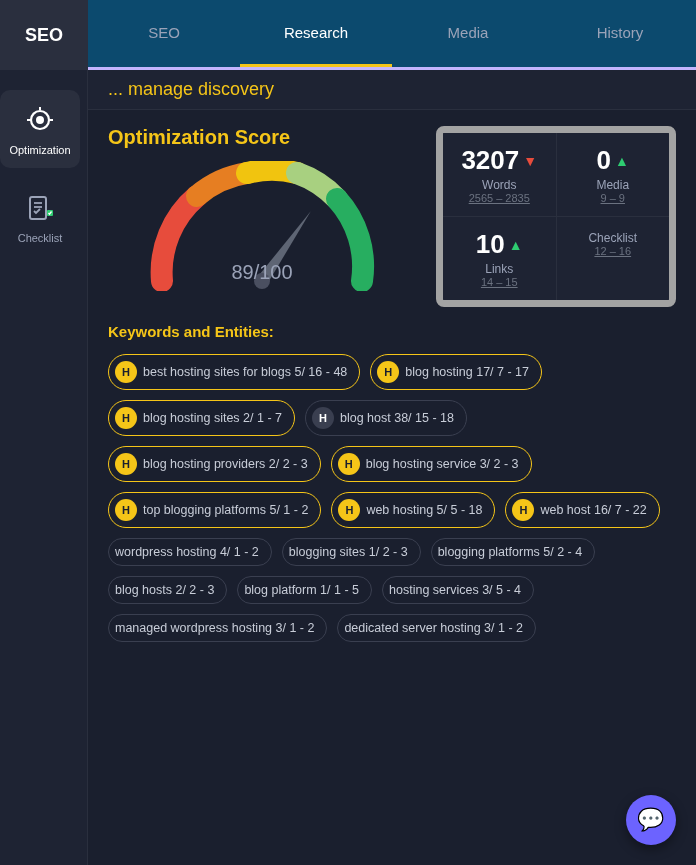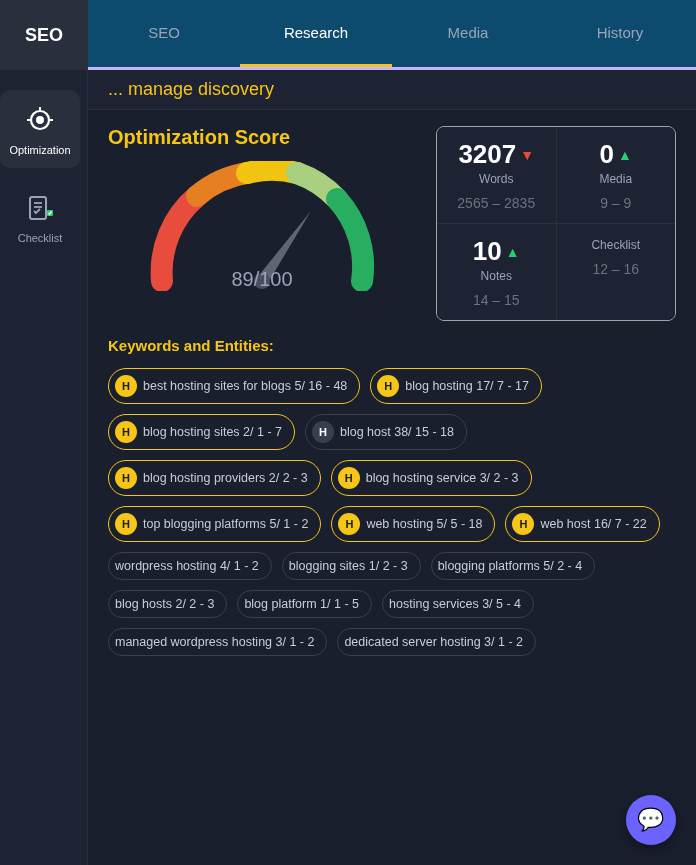--- a/index.html
+++ b/index.html
@@ -149,21 +149,21 @@
     
     .gauge-container {
       position: relative;
       width: 240px;
       height: 140px;
       margin: 0 auto;
     }
 
     .gauge-score {
       position: absolute;
-      bottom: 4px;
+      bottom: 11px;
       left: 50%;
       transform: translateX(-50%);
       font-size: 48px;
       font-weight: 800;
       color: #fff;
     }
     .gauge-score span {
       font-size: 20px;
       color: #9ba3b8;
       font-weight: 400;
@@ -179,21 +179,21 @@
       font-weight: 700;
       color: #f5c518;
       margin-bottom: 12px;
       text-align: center;
     }
     .stats-grid {
       display: grid;
       grid-template-columns: 1fr 1fr;
       gap: 1px;
       background: #2a2f3e;
-      border: 1px solid #a3a3a3;
+      border: 7px solid #a3a3a3;
       border-radius: 8px;
       overflow: hidden;
     }
     .stat-cell {
       background: #1e2333;
       padding: 12px 16px;
       text-align: center;
     }
     .stat-value {
       font-size: 26px;
@@ -206,23 +206,24 @@
     }
     .stat-arrow-down { color: #e74c3c; font-size: 14px; }
     .stat-arrow-up { color: #2ecc71; font-size: 14px; }
     .stat-arrow-check { color: #2ecc71; font-size: 14px; }
     .stat-label {
       font-size: 12px;
       color: #9ba3b8;
       margin-top: 2px;
     }
     .stat-range {
-      font-size: 14px;
+      font-size: 11px;
       color: #6b7280;
-      margin-top: 9px;
+      margin-top: 0;
+      text-decoration: underline;
     }
 
     
     .keywords-title {
       font-size: 15px;
       font-weight: 700;
       color: #f5c518;
       margin-bottom: 14px;
     }
 
@@ -361,21 +362,21 @@
               </div>
               <div class="stat-label">Media</div>
               <div class="stat-range">9 – 9</div>
             </div>
 
             <div class="stat-cell">
               <div class="stat-value">
                 <span>10</span>
                 <span class="stat-arrow-up">▲</span>
               </div>
-              <div class="stat-label">Notes</div>
+              <div class="stat-label">Links</div>
               <div class="stat-range">14 – 15</div>
             </div>
 
             <div class="stat-cell">
               <div class="stat-label">Checklist</div>
               <div class="stat-range">12 – 16</div>
             </div>
 
           </div>
         </div>

